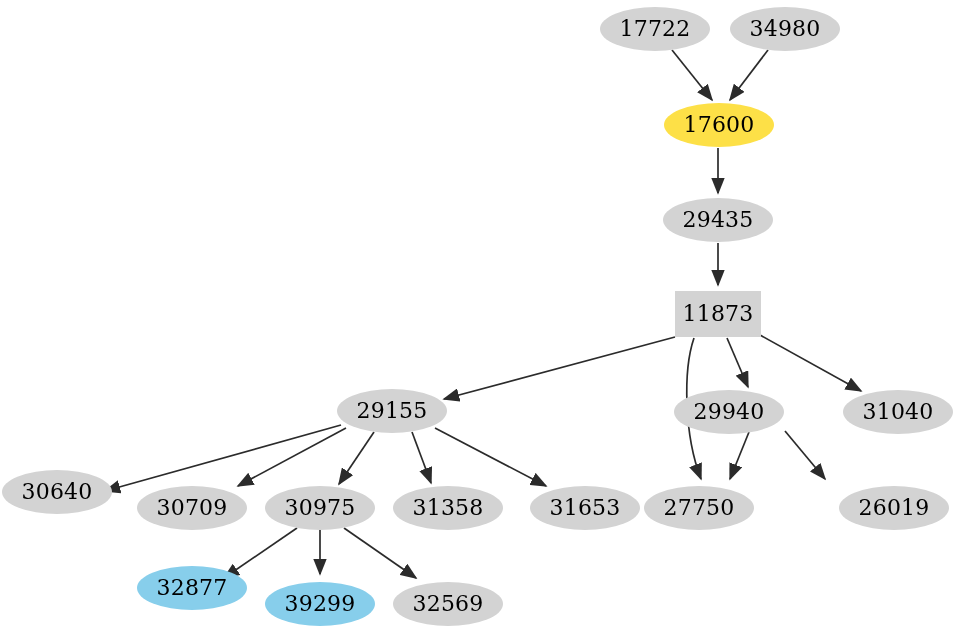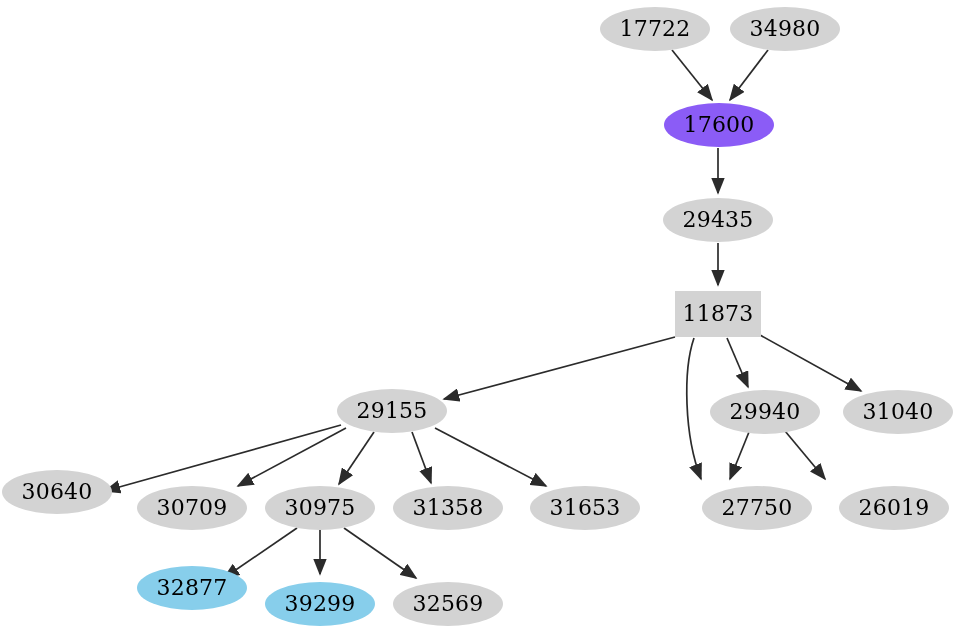--- a/index.html
+++ b/index.html
@@ -78,54 +78,54 @@
         <path d="M 344,528 L 416,578" fill="none" stroke="#2b2b2b" stroke-width="1.7" marker-end="url(#arrowhead)"></path>
       </g>
   </svg>
   <div id="nodes-group">
       <div class="node ellipse" style="left: 600px; top: 7px; width: 110px; height: 44px; background: rgb(211, 211, 211);">
         <span class="node-label">17722</span>
       </div>
       <div class="node ellipse" style="left: 730px; top: 7px; width: 110px; height: 44px; background: rgb(211, 211, 211);">
         <span class="node-label">34980</span>
       </div>
-      <div class="node ellipse" style="left: 664px; top: 103px; width: 110px; height: 44px; background: #8b5cf6;">
+      <div class="node ellipse" style="left: 664px; top: 103px; width: 110px; height: 44px; background: #fde047;">
         <span class="node-label">17600</span>
       </div>
       <div class="node ellipse" style="left: 663px; top: 198px; width: 110px; height: 44px; background: rgb(211, 211, 211);">
         <span class="node-label">29435</span>
       </div>
       <div class="node box" style="left: 675px; top: 291px; width: 86px; height: 46px; background: rgb(211, 211, 211);">
         <span class="node-label">11873</span>
       </div>
       <div class="node ellipse" style="left: 337px; top: 389px; width: 110px; height: 44px; background: rgb(211, 211, 211);">
         <span class="node-label">29155</span>
       </div>
-      <div class="node ellipse" style="left: 710px; top: 390px; width: 110px; height: 44px; background: rgb(211, 211, 211);">
+      <div class="node ellipse" style="left: 674px; top: 390px; width: 110px; height: 44px; background: rgb(211, 211, 211);">
         <span class="node-label">29940</span>
       </div>
       <div class="node ellipse" style="left: 843px; top: 390px; width: 110px; height: 44px; background: rgb(211, 211, 211);">
         <span class="node-label">31040</span>
       </div>
       <div class="node ellipse" style="left: 2px; top: 470px; width: 110px; height: 44px; background: rgb(211, 211, 211);">
         <span class="node-label">30640</span>
       </div>
       <div class="node ellipse" style="left: 137px; top: 486px; width: 110px; height: 44px; background: rgb(211, 211, 211);">
         <span class="node-label">30709</span>
       </div>
       <div class="node ellipse" style="left: 265px; top: 486px; width: 110px; height: 44px; background: rgb(211, 211, 211);">
         <span class="node-label">30975</span>
       </div>
       <div class="node ellipse" style="left: 393px; top: 486px; width: 110px; height: 44px; background: rgb(211, 211, 211);">
         <span class="node-label">31358</span>
       </div>
       <div class="node ellipse" style="left: 530px; top: 486px; width: 110px; height: 44px; background: rgb(211, 211, 211);">
         <span class="node-label">31653</span>
       </div>
-      <div class="node ellipse" style="left: 702px; top: 486px; width: 110px; height: 44px; background: rgb(211, 211, 211);">
+      <div class="node ellipse" style="left: 644px; top: 486px; width: 110px; height: 44px; background: rgb(211, 211, 211);">
         <span class="node-label">27750</span>
       </div>
       <div class="node ellipse" style="left: 839px; top: 486px; width: 110px; height: 44px; background: rgb(211, 211, 211);">
         <span class="node-label">26019</span>
       </div>
       <div class="node ellipse" style="left: 137px; top: 566px; width: 110px; height: 44px; background: rgb(135, 206, 235);">
         <span class="node-label">32877</span>
       </div>
       <div class="node ellipse" style="left: 265px; top: 582px; width: 110px; height: 44px; background: rgb(135, 206, 235);">
         <span class="node-label">39299</span>

